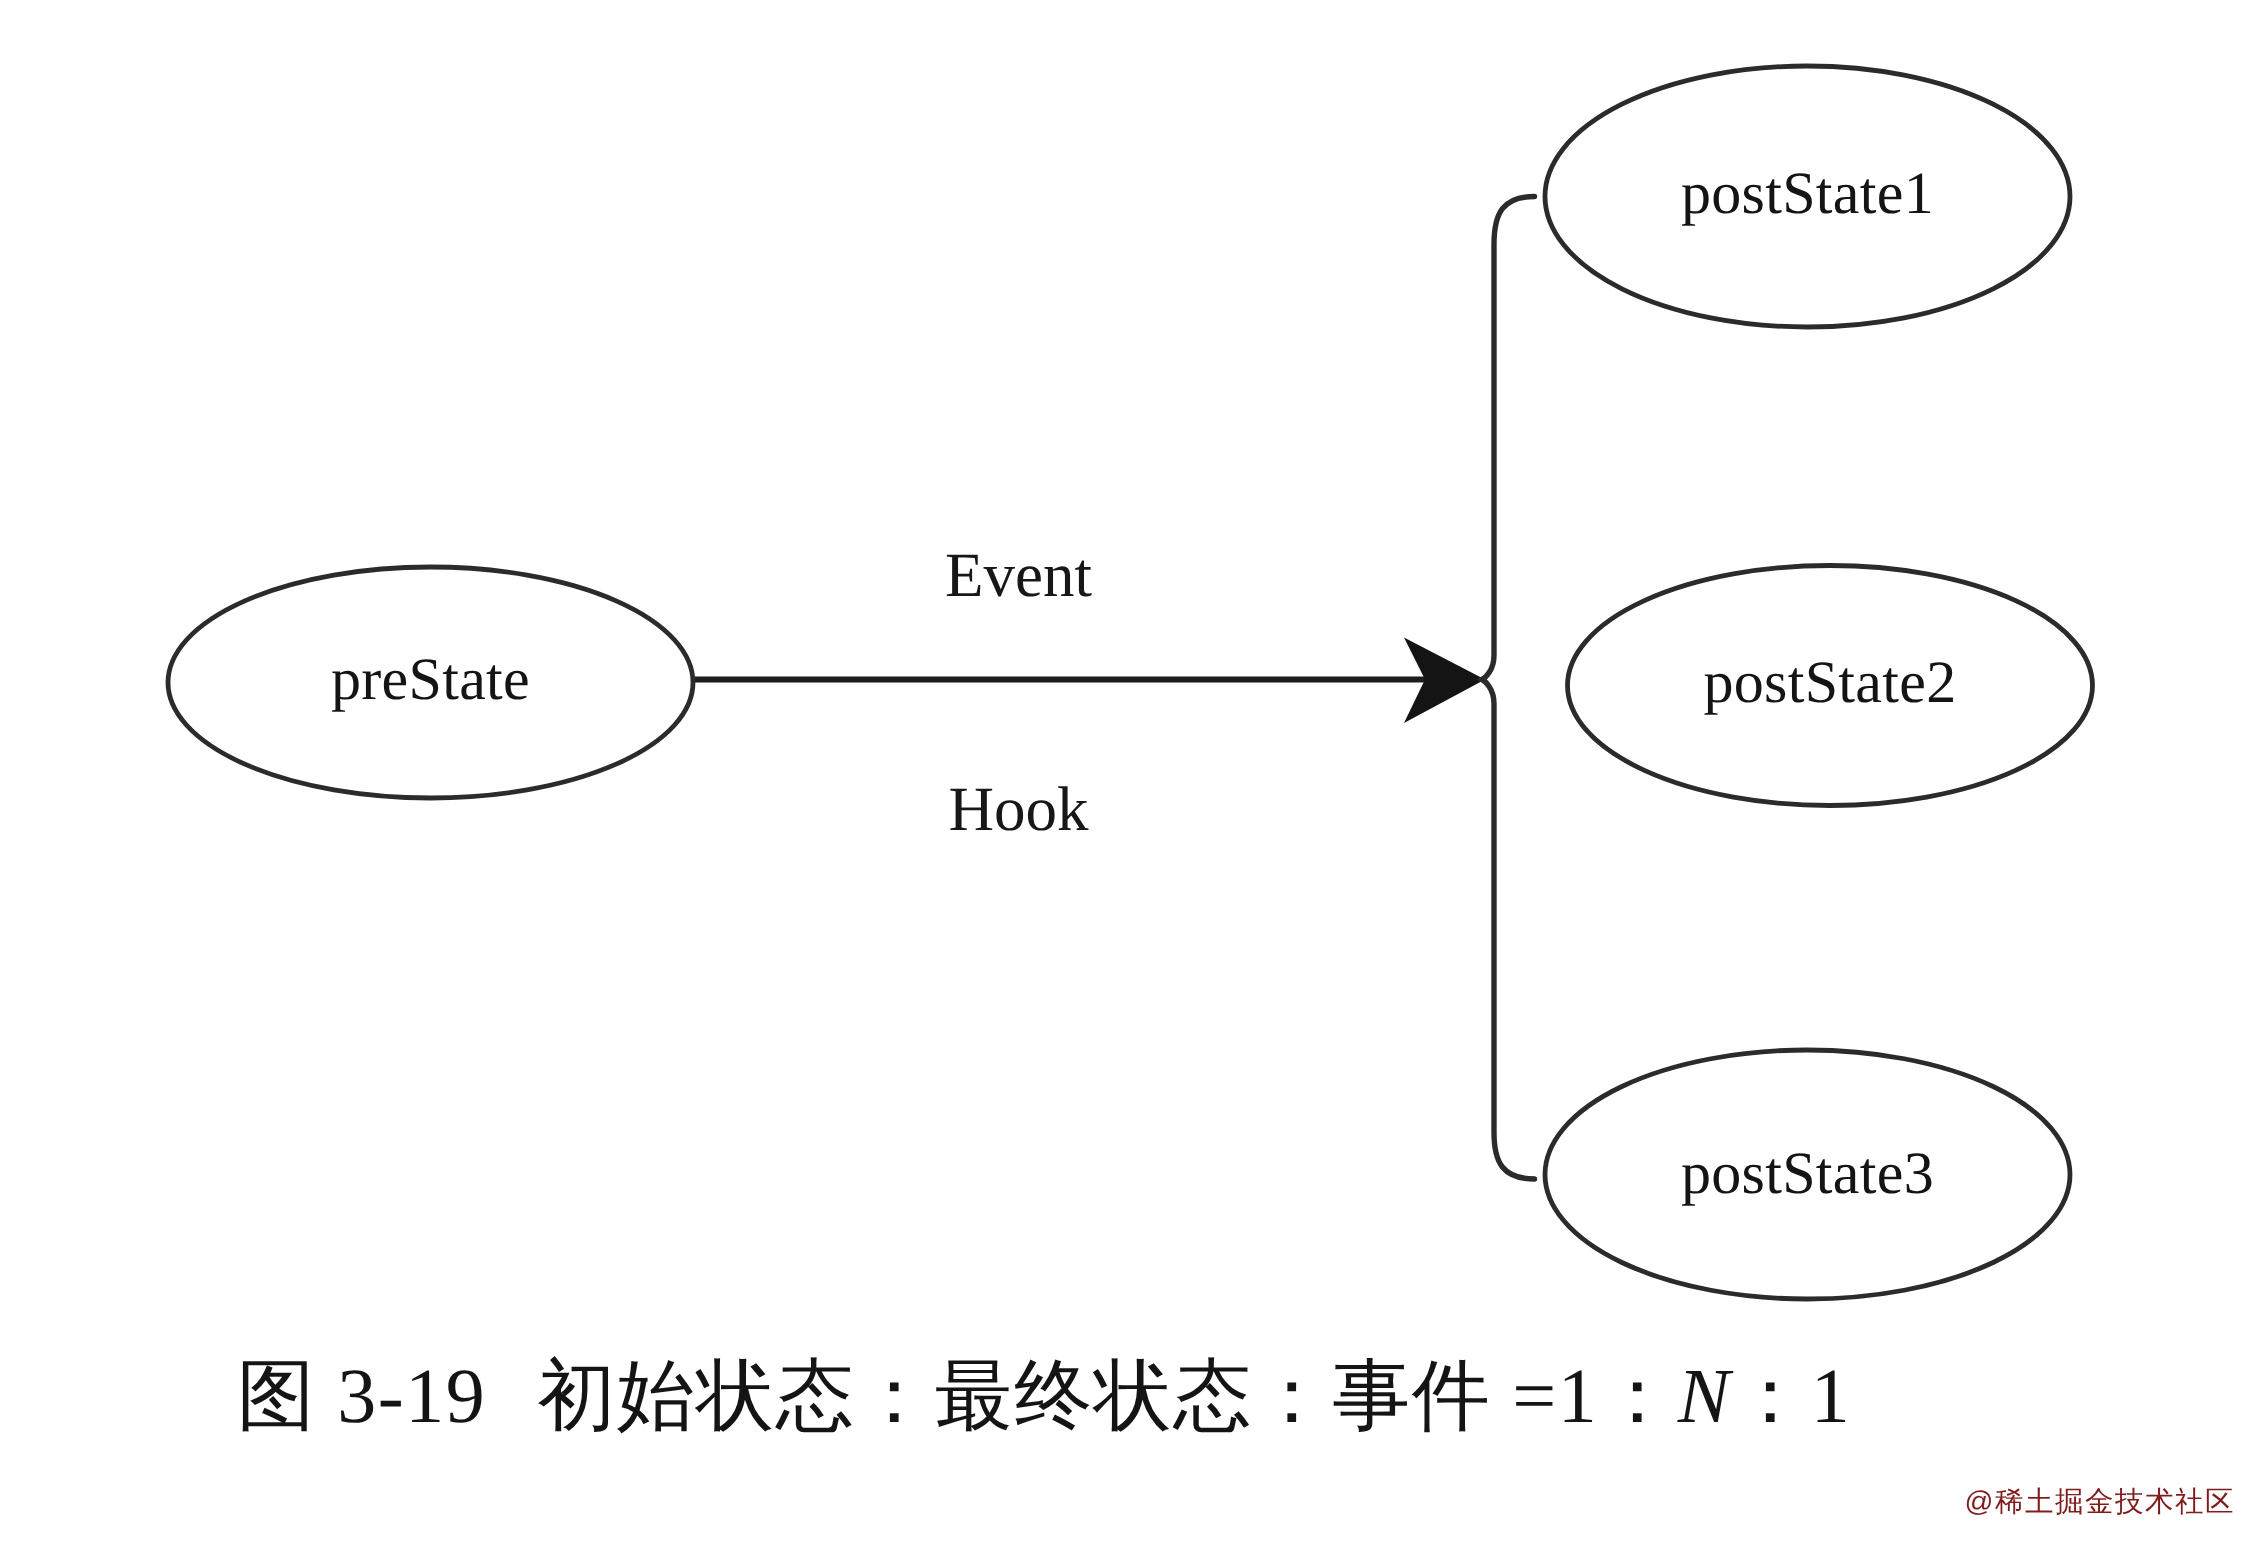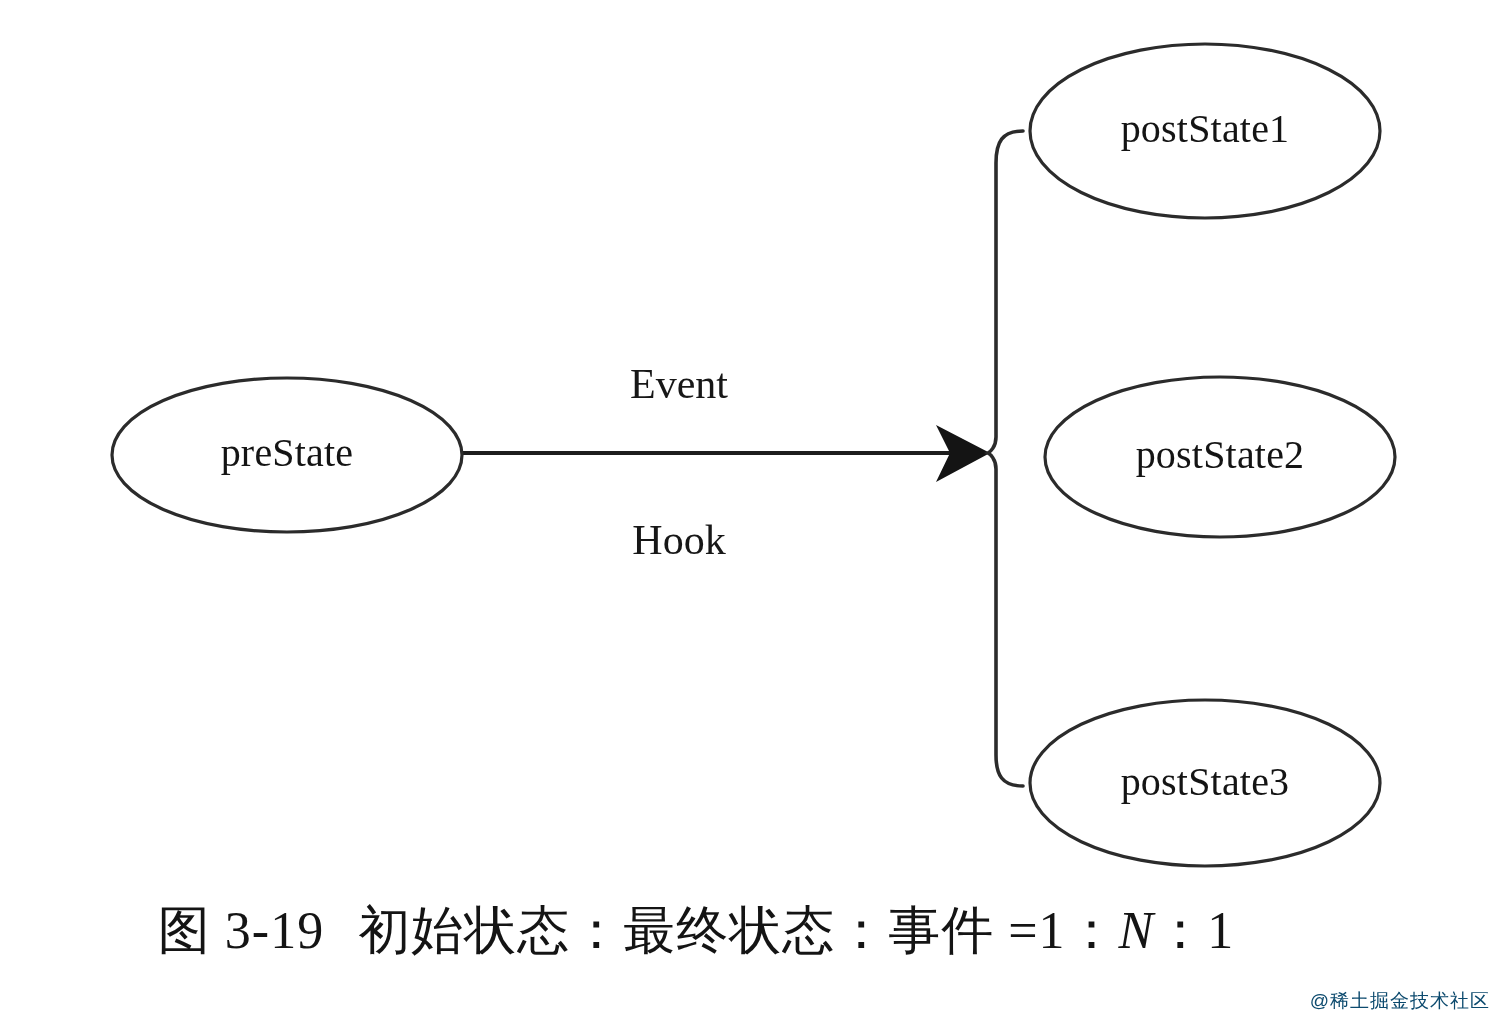--- a/index.html
+++ b/index.html
@@ -82,21 +82,21 @@
   #caption .cap-italic {
     font-style: italic;
     font-family: "Liberation Serif", "DejaVu Serif", serif;
   }
   #watermark {
     position: absolute;
     right: 22px;
     bottom: 14px;
     font-family: "Liberation Sans", "DejaVu Sans", sans-serif;
     font-size: 19px;
-    color: #0c4a6e;
+    color: #7f1d1d;
     letter-spacing: 1px;
     user-select: none;
     margin-left: 37px;
   }
 </style>
 </head>
 <body>
 
 <div id="figure-root">
 

